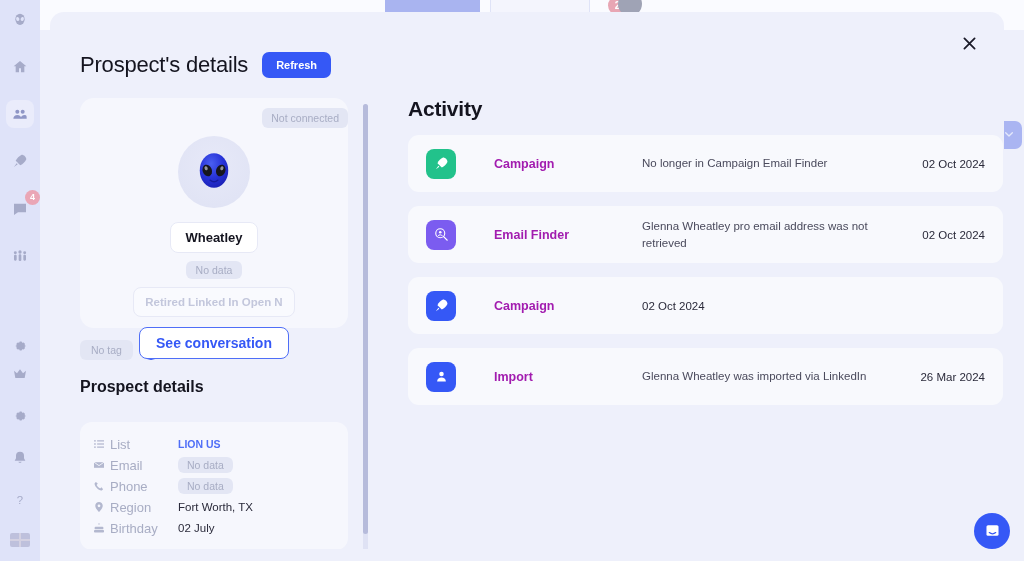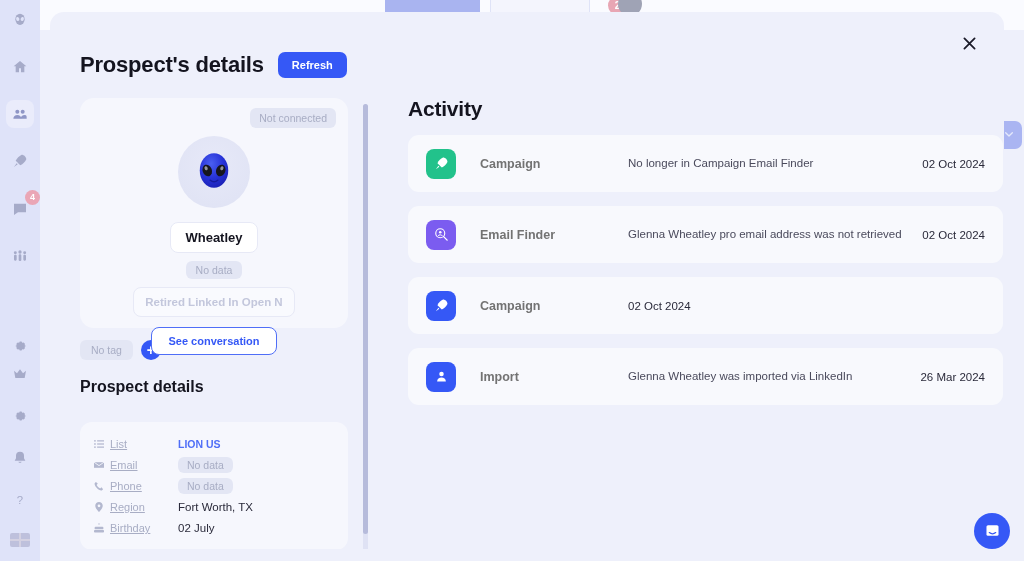--- a/index.html
+++ b/index.html
@@ -91,37 +91,37 @@
     cursor: pointer; color: #1a1a28;
   }
   .close-btn svg { width: 17px; height: 17px; stroke: currentColor; stroke-width: 2.1; fill: none; stroke-linecap: round; }
 
   
   .left-col {
     position: absolute; left: 30px; top: 40px;
     width: 268px; height: 497px;
   }
   .title-row { display: flex; align-items: center; gap: 14px; margin-bottom: 20px; }
-  .page-title { font-size: 22px; font-weight: bold; color: #14141f; letter-spacing: -.2px; }
+  .page-title { font-size: 22px; font-weight: normal; color: #14141f; letter-spacing: -.2px; }
   .refresh-btn {
     background: #3558f6; color: #fff; border: none;
     border-radius: 7px; padding: 7px 14px;
     font-size: 11px; font-weight: bold; cursor: pointer;
     font-family: inherit;
   }
 
   .profile-card {
     position: relative;
     background: #f6f7fd;
     border-radius: 14px;
     padding: 14px 14px 18px;
     height: 230px;
   }
   .not-connected {
-    position: absolute; right: 12px; top: 10px;
+    position: absolute; right: 0; top: 10px;
     background: #e3e6f4; color: #a8adc4;
     border-radius: 6px; padding: 4px 9px; font-size: 10.5px;
   }
   .avatar-wrap {
     width: 72px; height: 72px; margin: 24px auto 0;
     border-radius: 50%;
     background: radial-gradient(circle at 50% 40%, #e7e9f8 0%, #e1e4f5 70%, #dfe2f4 100%);
     display: flex; align-items: center; justify-content: center;
   }
   .alien { width: 48px; height: 48px; }
@@ -139,21 +139,21 @@
   .headline-field {
     margin: 8px auto 0; width: 162px;
     background: #f9fafe; border: 1px solid #e7e9f6; border-radius: 8px;
     padding: 8px 10px; font-size: 11.5px; color: #c3c7dc;
     font-weight: bold; text-align: center;
     white-space: nowrap; overflow: hidden; text-overflow: clip;
   }
   .see-conv-btn {
     display: block; margin: 10px auto 0;
     background: #fff; border: 1.4px solid #4f6ef7; border-radius: 8px;
-    color: #3558f6; font-size: 11px; font-weight: bold;
+    color: #3558f6; font-size: 14px; font-weight: bold;
     padding: 7px 16px; cursor: pointer; font-family: inherit; text-align: center;
   }
 
   .tag-row { display: flex; align-items: center; gap: 8px; margin-top: 12px; }
   .no-tag {
     background: #e3e6f4; color: #a8adc4;
     border-radius: 6px; padding: 4px 11px; font-size: 10.5px;
   }
   .add-tag {
     width: 20px; height: 20px; border-radius: 50%;
@@ -166,21 +166,21 @@
 
   .details-card {
     background: #f6f7fd; border-radius: 12px; padding: 12px 14px;
   }
   .detail-row { display: flex; align-items: center; height: 20px; margin-bottom: 0; }
   .detail-row + .detail-row { margin-top: 1px; }
   .detail-ico {
     width: 16px; color: #b3b8cf; display: flex; align-items: center; justify-content: flex-start;
   }
   .detail-ico svg { width: 10px; height: 10px; fill: currentColor; }
-  .detail-label { width: 68px; font-size: 11px; color: #a8adc4; text-decoration: underline; }
+  .detail-label { width: 68px; font-size: 13px; color: #a8adc4; }
   .detail-value { font-size: 11.5px; color: #2a2a3a; }
   .detail-value.link { color: #4f6ef7; font-weight: bold; font-size: 10.5px; }
   .detail-value.nodata {
     background: #e3e6f4; color: #a8adc4;
     border-radius: 6px; padding: 2px 9px; font-size: 10.5px;
   }
 
   .campaign-card {
     background: #f6f7fd; border-radius: 12px; margin-top: 10px;
     padding: 12px 14px; height: 40px;
@@ -206,22 +206,22 @@
     background: #f8f9fd; border-radius: 11px;
     height: 57px; margin-bottom: 14px; padding: 0 18px;
   }
   .act-ico {
     width: 30px; height: 30px; border-radius: 8px;
     display: flex; align-items: center; justify-content: center;
     flex: none;
   }
   .act-ico svg { width: 15px; height: 15px; fill: #fff; }
   .act-type {
-    width: 148px; margin-left: 24px;
-    font-size: 12.5px; font-weight: bold; color: #737373;
+    width: 148px; margin-left: 38px;
+    font-size: 12.5px; font-weight: bold; color: #a21caf;
   }
   .act-desc { flex: 1; font-size: 11.5px; color: #4a4a5c; line-height: 1.45; padding-right: 16px; }
   .act-date { font-size: 11.5px; color: #2a2a3a; white-space: nowrap; }
 
   
   .intercom {
     position: absolute; right: 14px; bottom: 12px;
     width: 36px; height: 36px; border-radius: 50%;
     background: #3558f6; z-index: 20;
     display: flex; align-items: center; justify-content: center;

